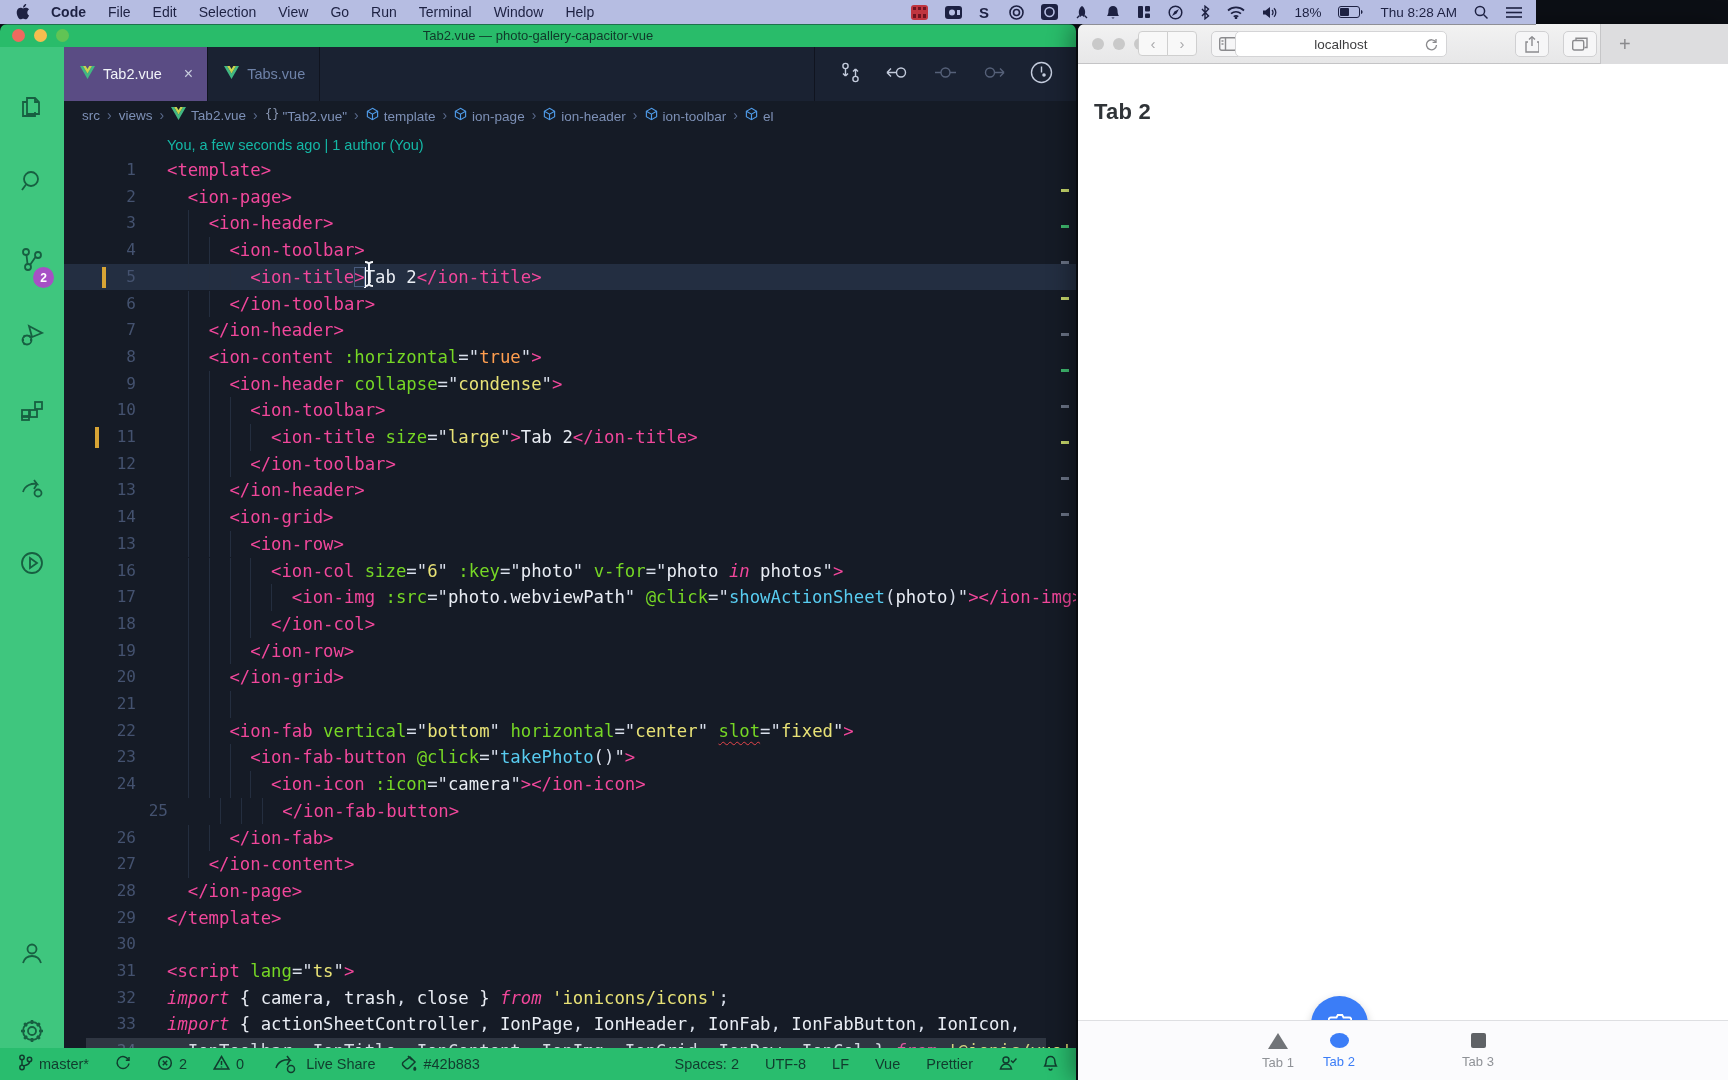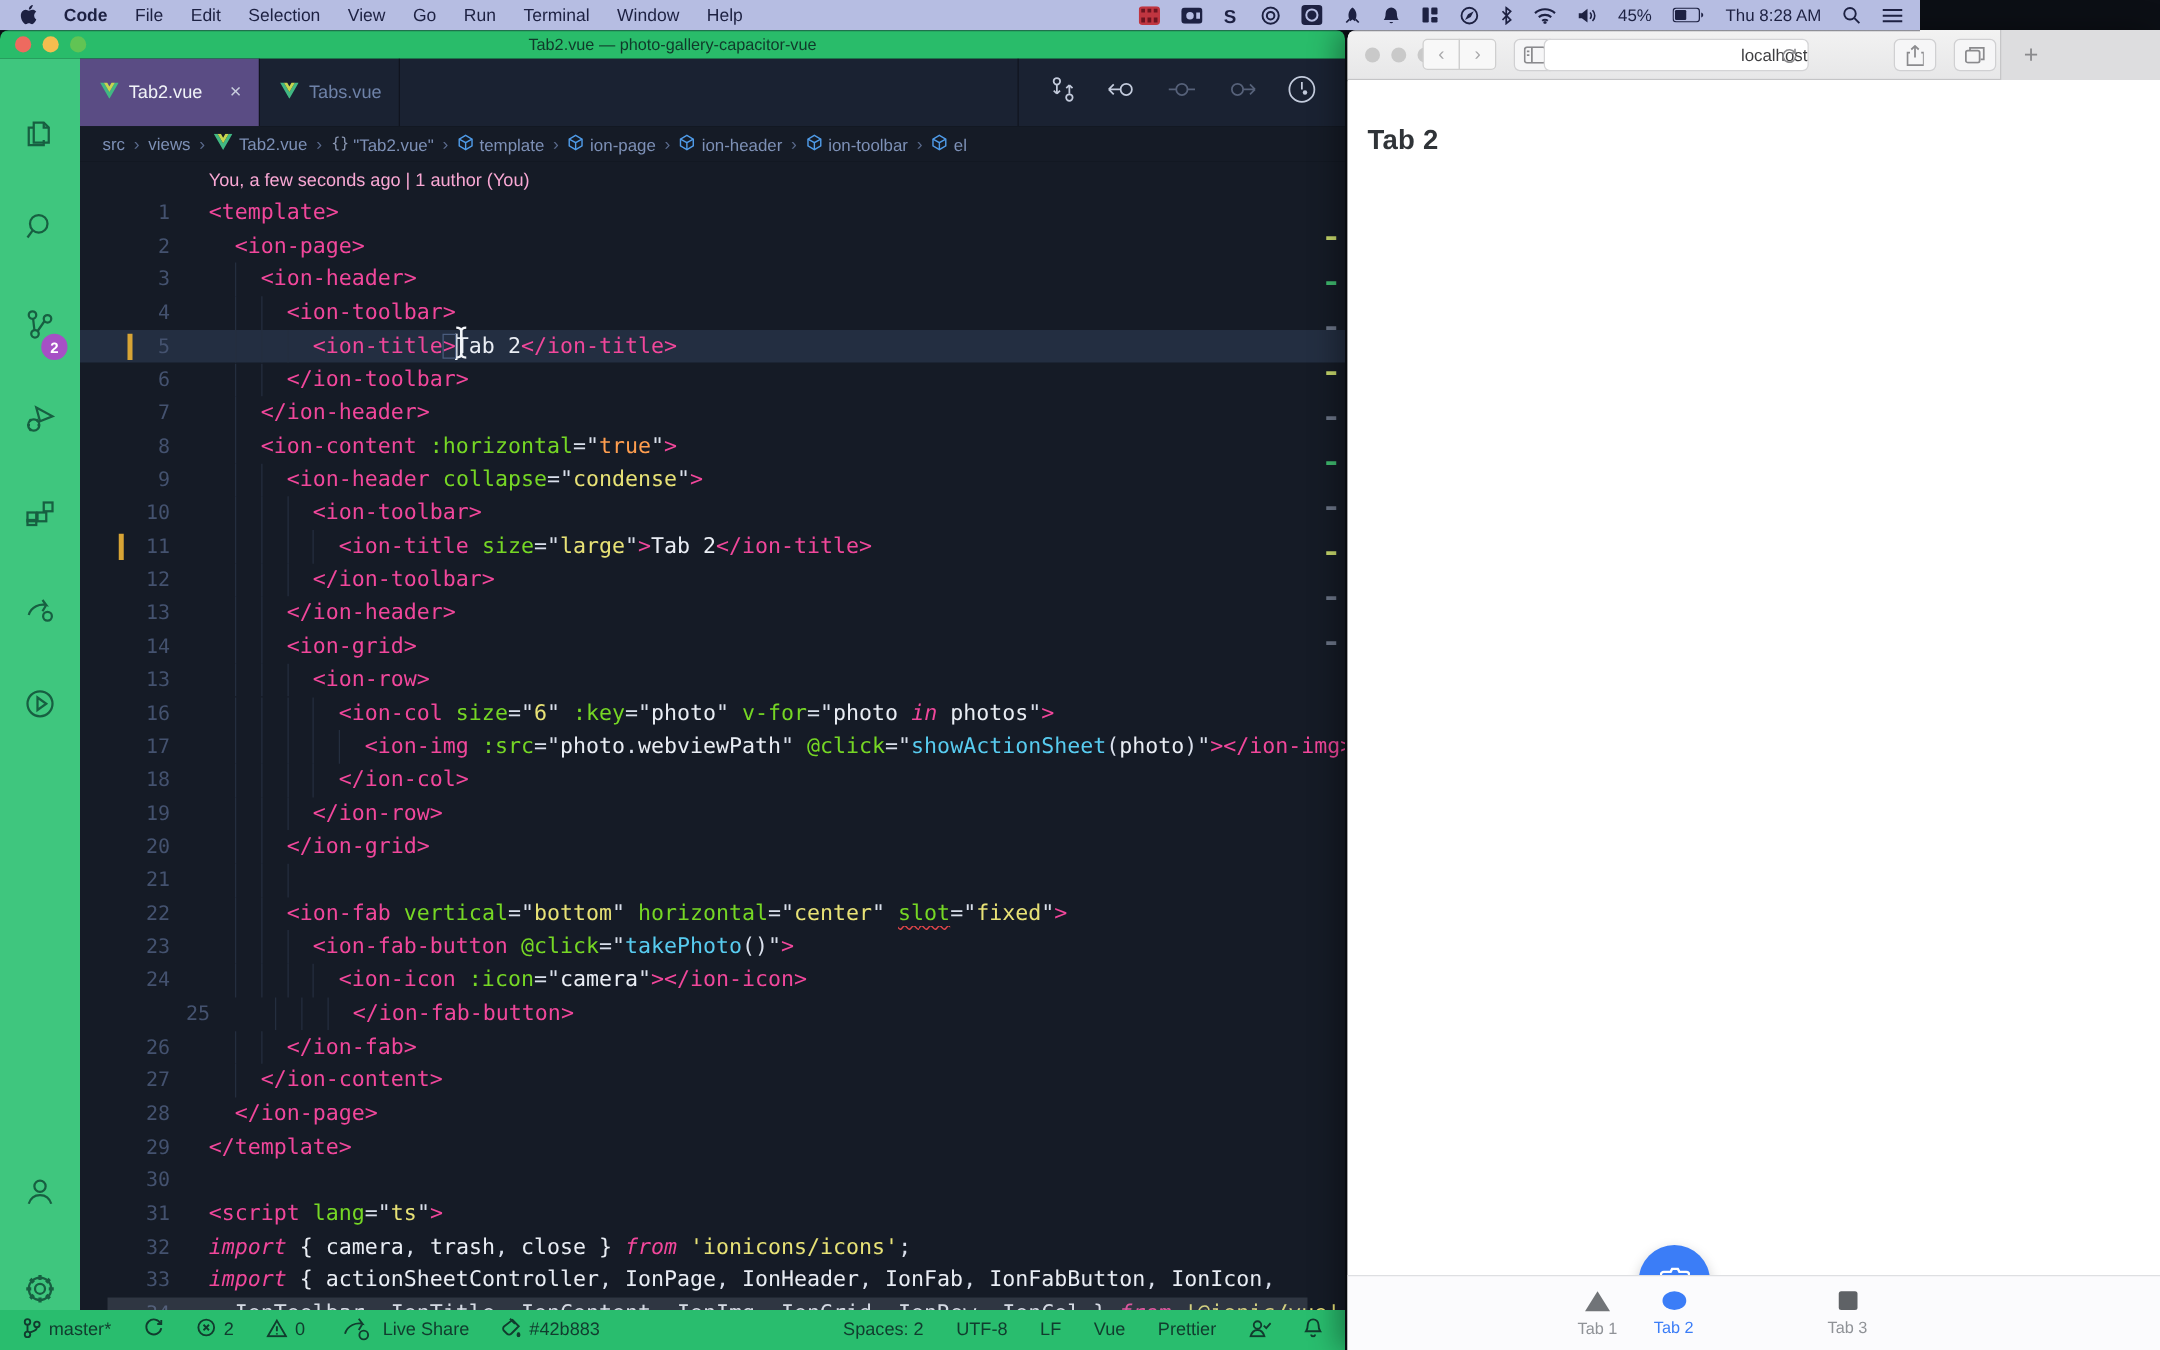--- a/index.html
+++ b/index.html
@@ -52,21 +52,21 @@
   #breadcrumbs { position:absolute; left:64px; top:77px; width:1012px; height:28px;
                  background:var(--edbg); display:flex; align-items:center;
                  color:#7d90b6; font-size:13.5px; padding-left:18px; overflow:hidden;
                  white-space:nowrap; }
   #breadcrumbs .sep { margin:0 7px; color:#5a6a8c; font-size:14px; }
   #breadcrumbs .bc { display:flex; align-items:flex-end; gap:5px; }
 
   #editor { position:absolute; left:64px; top:105px; width:1012px; height:919px;
             background:var(--edbg); overflow:hidden;
             font-family:"DejaVu Sans Mono", monospace; font-size:17.3px; }
-  #lens { position:absolute; left:103px; top:8px; color:#f9a8d4; font-size:14.5px;
+  #lens { position:absolute; left:103px; top:8px; color:#14b8a6; font-size:14.5px;
           font-family:"Liberation Sans", sans-serif; }
   #lines { position:absolute; left:0; top:28px; width:100%; }
   .line { position:absolute; left:0; width:100%; height:26.7px; }
   .line.current { background:#232e41; }
   .num { position:absolute; left:0; top:0; width:72px; text-align:right;
          color:#44526f; font-size:16px; line-height:26.7px; }
   .code { position:absolute; left:103px; top:0; white-space:pre; line-height:26.7px; }
   .gmark { position:absolute; left:31px; top:3px; width:4px; height:21px; background:#d7a435; }
   .gmark.first { left:38px; }
   .guide { position:absolute; top:0; width:1px; height:26.7px; background:#242e3f; }
@@ -110,21 +110,21 @@
   #saf-toolbar .light { width:12px; height:12px; background:#c9c9c9; }
   .navgroup { position:absolute; left:60px; top:7px; display:flex; }
   .navbtn { width:30px; height:25px; border:1px solid #cfcfcf; background:#f8f8f8;
             color:#a9a9ab; display:flex; align-items:center; justify-content:center;
             font-size:15px; }
   .navbtn.first { border-radius:4px 0 0 4px; }
   .navbtn.last { border-radius:0 4px 4px 0; margin-left:-1px; }
   #sidebar-btn { position:absolute; left:133px; top:7px; }
   #urlfield { position:absolute; left:157px; top:7px; width:212px; height:26px;
               background:#fff; border:1px solid #d4d4d6; border-radius:5px;
-              display:flex; align-items:center; justify-content:flex-end;
+              display:flex; align-items:center; justify-content:center;
               font-size:13.5px; color:#3e3e40; }
   #urlfield svg { position:absolute; right:8px; }
   #share-btn { position:absolute; left:437px; top:7px; }
   #tabs-btn  { position:absolute; left:485px; top:7px; }
   .toolbtn { width:34px; height:26px; border:1px solid #d0d0d2; background:#f6f6f7;
              border-radius:5px; display:flex; align-items:center; justify-content:center; }
   .toolbtn svg { stroke:#8b8b8e; fill:none; stroke-width:1.4; }
   #saf-right-strip { position:absolute; right:0; top:0; width:128px; height:40px;
                      background:#dddddf; border-left:1px solid #c6c6c8;
                      display:flex; align-items:center; }
@@ -257,21 +257,21 @@
           <span class="sic">
             <svg width="15" height="13" viewBox="0 0 15 13">
               <path d="M1 4.5h2.5L8 1v11L3.5 8.5H1z" fill="#1d2142"></path>
               <g fill="none" stroke="#1d2142" stroke-width="1.3">
                 <path d="M10 4a3.5 3.5 0 0 1 0 5"></path>
                 <path d="M12 2.2a6 6 0 0 1 0 8.6"></path>
               </g>
             </svg>
           </span>
         </span>
-      <span class="txt">45%</span>
+      <span class="txt">18%</span>
       <span class="sic">
         <svg width="25" height="12" viewBox="0 0 25 12">
             <rect x="0.5" y="0.5" width="21" height="11" rx="2.5" fill="none" stroke="#1d2142"></rect>
             <rect x="2" y="2" width="9" height="8" rx="1" fill="#1d2142"></rect>
             <path d="M23 4v4c1-.4 1.6-1.2 1.6-2S24 4.4 23 4z" fill="#1d2142"></path>
             <path d="M12.5 6l2-3-0.6 2.6h1.8l-2.2 3 .5-2.6z" fill="#b6bde2"></path>
           </svg>
       </span>
       <span class="txt">Thu 8:28 AM</span>
       <span class="sic">

